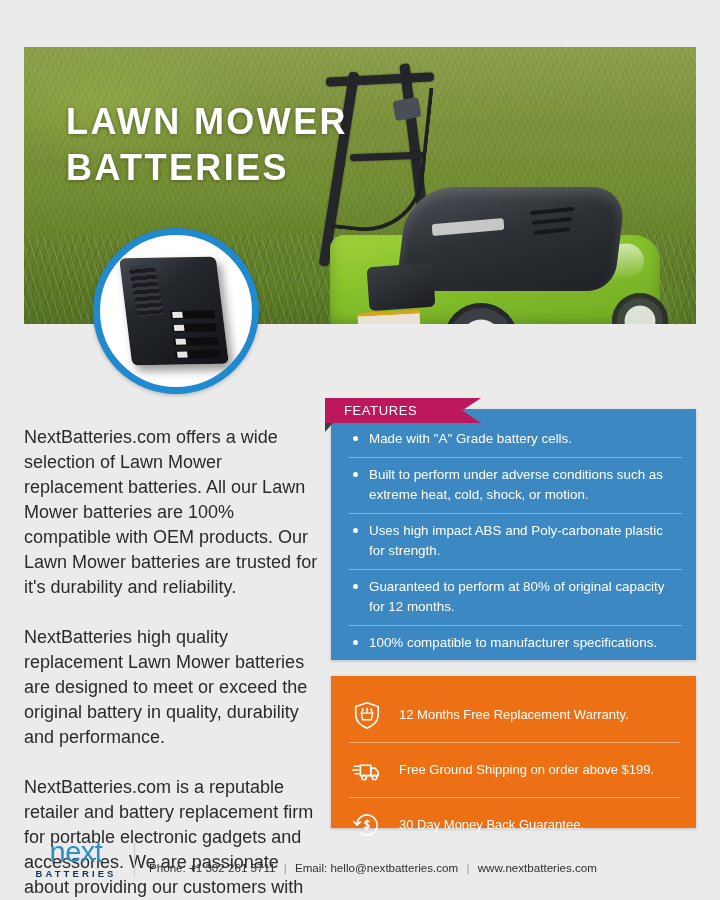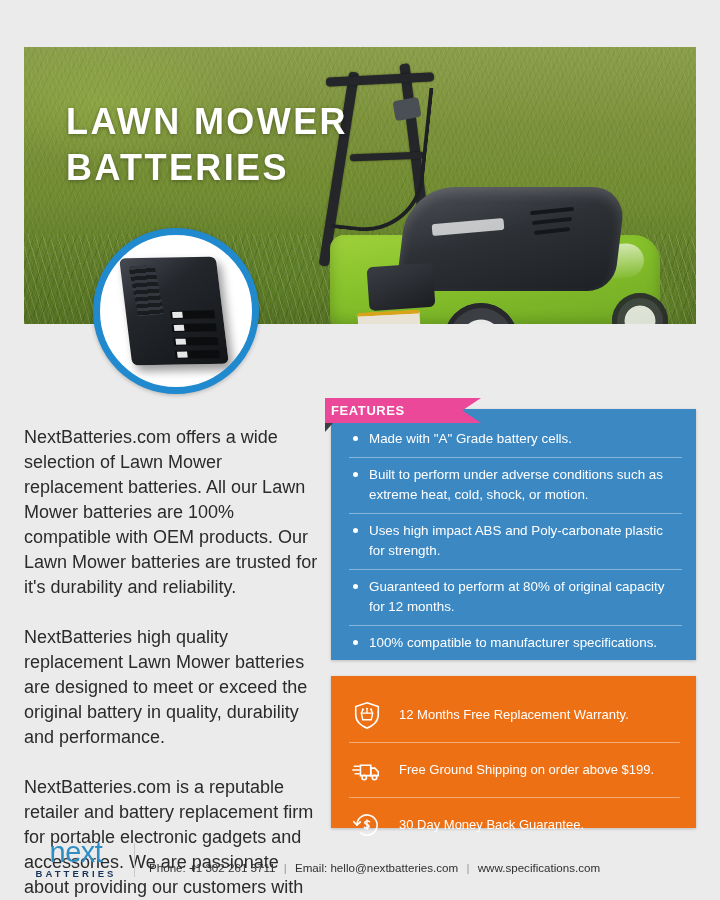--- a/index.html
+++ b/index.html
@@ -204,27 +204,27 @@
     height: 251px;
     background: #3b88c3;
     box-shadow: 0 1px 3px rgba(0,0,0,.2);
   }
   .features-ribbon {
     position: absolute;
     left: 325px;
     top: 398px;
     width: 156px;
     height: 25px;
-    background: #ec4899;
+    background: #be185d;
     color: #ffffff;
     font-size: 13px;
-    font-weight: bold;
+    font-weight: normal;
     letter-spacing: .6px;
     line-height: 25px;
-    padding-left: 6px;
+    padding-left: 19px;
     clip-path: polygon(0 0, 100% 0, 88% 50%, 100% 100%, 0 100%);
     z-index: 3;
   }
   .ribbon-fold {
     position: absolute;
     left: 325px;
     top: 423px;
     width: 0; height: 0;
     border-left: 8px solid #3a3f45;
     border-bottom: 9px solid transparent;
@@ -453,17 +453,17 @@
       <div class="logo-sub">BATTERIES</div>
     </div>
     <div class="footer-divider"></div>
     <div class="footer-contact">
       <span>Phone:</span>
       <span>+1 302 261 5711</span>
       <span class="sep">|</span>
       <span>Email:</span>
       <span>hello@nextbatteries.com</span>
       <span class="sep">|</span>
-      <span>www.specifications.com</span>
+      <span>www.nextbatteries.com</span>
     </div>
   </div>
 
 </div>
 
 </body></html>

